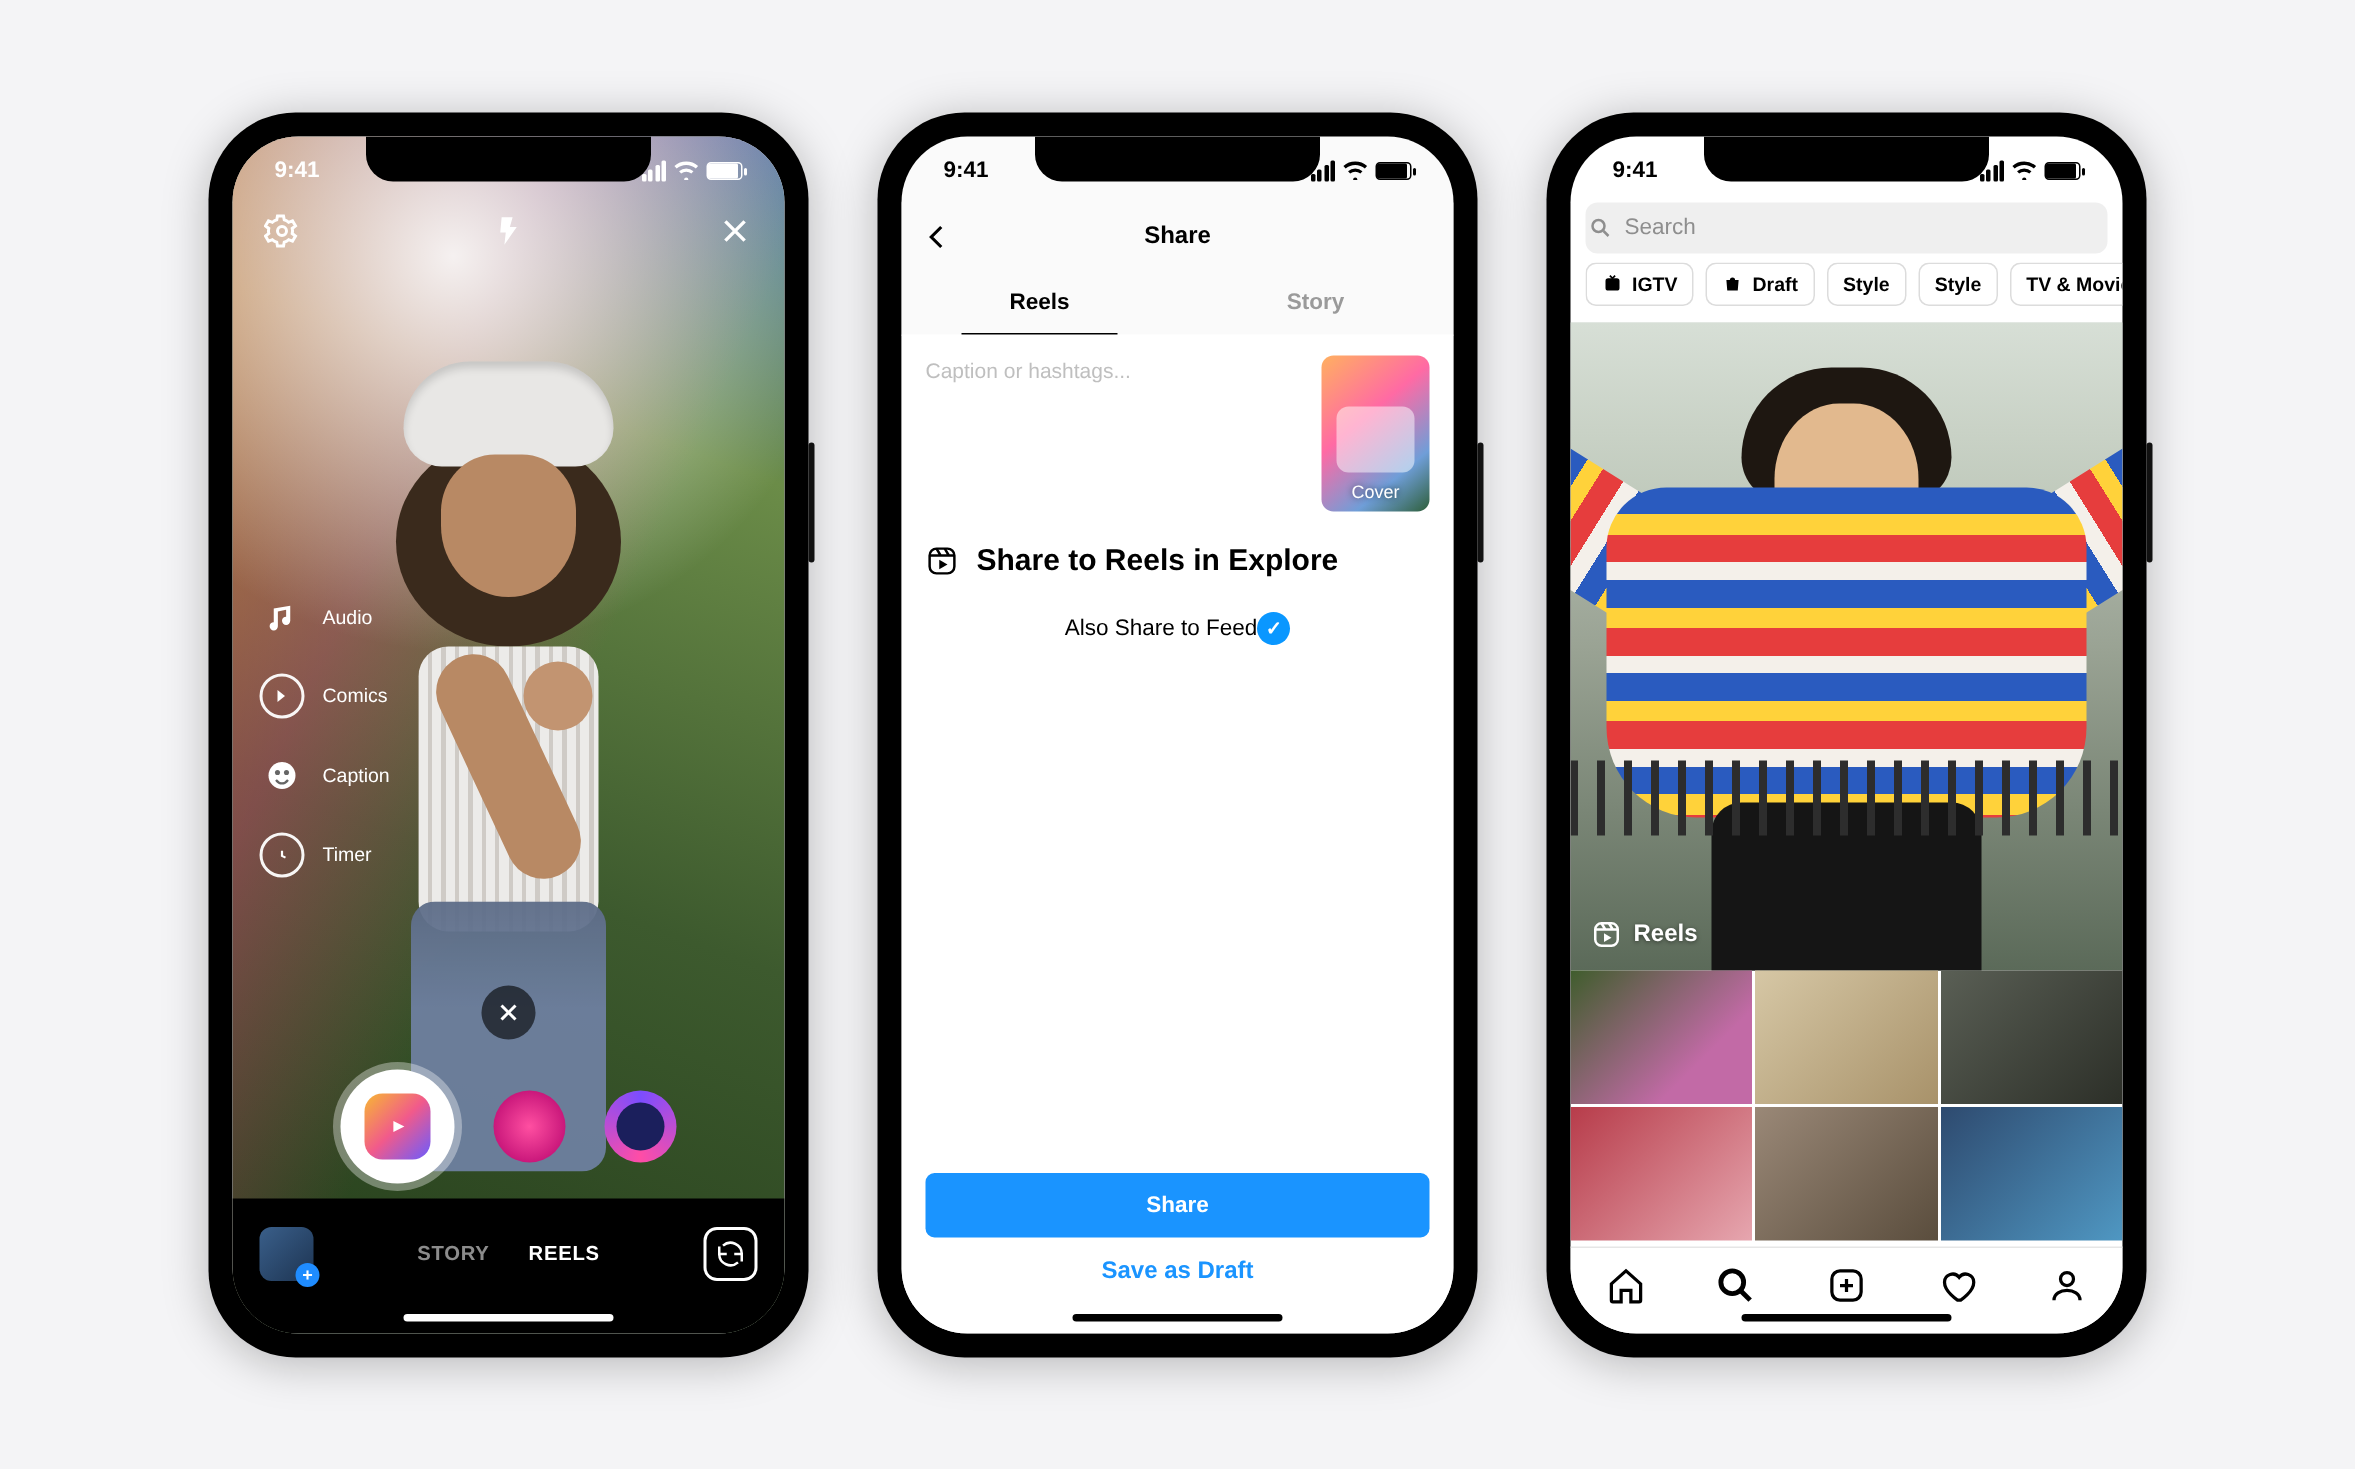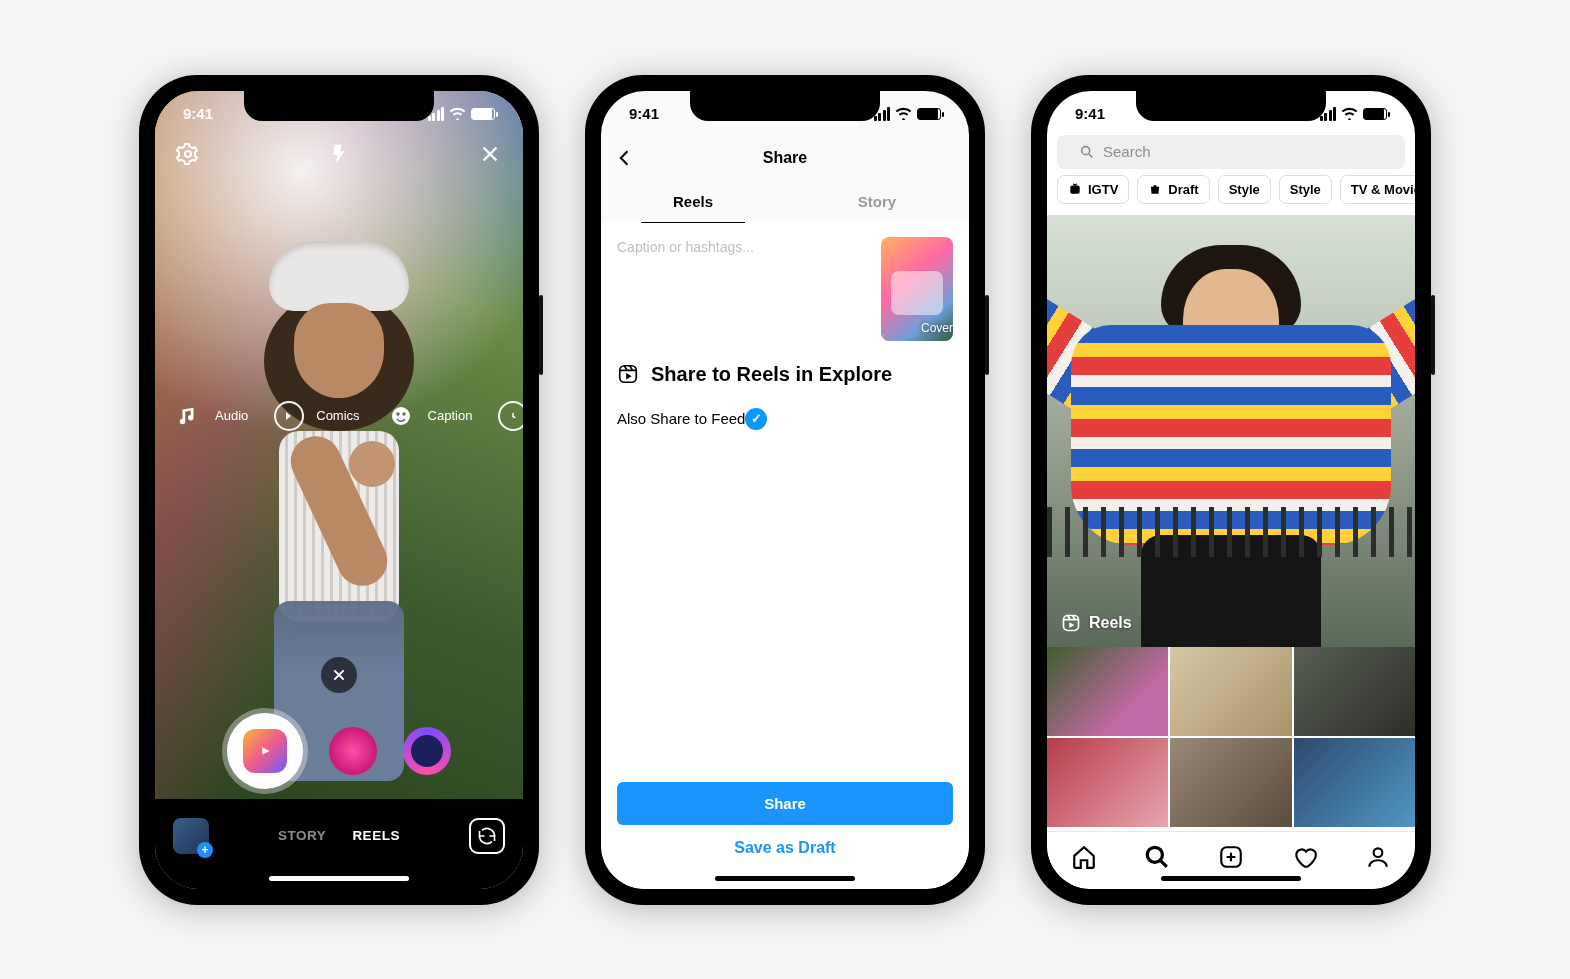--- a/index.html
+++ b/index.html
@@ -67,21 +67,21 @@
       linear-gradient(200deg, #4c7aa8 0%, #6b8c48 25%, #3d5a2e 60%, #243d1a 100%);
   }
   .p1-top {
     position:absolute; top:48px; left:0; right:0;
     display:flex; justify-content:space-between; padding: 0 18px;
     color:#fff; z-index:20;
   }
   .icon-btn { width:30px; height:30px; display:flex; align-items:center; justify-content:center; cursor:pointer; }
   .p1-tools {
     position:absolute; left:18px; top:310px; z-index:20;
-    display:flex; gap:26px; color:#fff; font-size:13px; font-weight:500;
+    display:flex; flex-direction:column; gap:26px; color:#fff; font-size:13px; font-weight:500;
   }
   .tool-row { display:flex; align-items:center; gap:12px; }
   .tool-circle { width:30px; height:30px; border:2px solid rgba(255,255,255,.95); border-radius:50%;
     display:flex; align-items:center; justify-content:center; font-size:14px; font-weight:700;}
   .tool-plain { width:30px; display:flex; align-items:center; justify-content:center; }
   
   .person {
     position:absolute; left:50%; top:150px; transform:translateX(-50%);
     width:220px; height:500px; z-index:10;
   }
@@ -154,39 +154,39 @@
     color:#9a9a9a; position:relative;}
   .p2-tab.active{ color:#000;}
   .p2-tab.active::after{ content:""; position:absolute; bottom:0; left:22%; right:22%; height:1.5px; background:#000;}
   .p2-body{ position:absolute; top:132px; bottom:0; left:0; right:0; background:#fff; padding:14px 16px;}
   .p2-caption-row{ display:flex; gap:14px; }
   .p2-caption{ flex:1; color:#bfbfbf; font-size:14px; padding-top:2px;}
   .p2-thumb{ width:72px; height:104px; border-radius:8px; overflow:hidden; position:relative;
     background:linear-gradient(140deg,#ffb060,#ff6aa4 40%,#6f9ed8 75%,#2e5f3a);}
   .p2-thumb .mini{ position:absolute; inset:auto 10px 26px 10px; height:44px;
     background:rgba(255,255,255,.5); border-radius:8px;}
-  .p2-thumb .cov{ position:absolute; bottom:6px; left:0; right:0; text-align:right;
+  .p2-thumb .cov{ position:absolute; bottom:6px; left:0; right:0; text-align:center;
     color:#fff; font-size:12px; font-weight:500; text-shadow:0 0 4px rgba(0,0,0,.6);}
   .p2-section{ margin-top:22px; }
   .p2-row{ display:flex; align-items:center; gap:12px; font-size:20px; font-weight:600;}
   .p2-desc{ margin-top:10px; color:#9d9d9d; font-size:13px; line-height:1.45;}
-  .p2-feed{ margin-top:22px; display:flex; align-items:center; justify-content:flex-start;
+  .p2-feed{ margin-top:22px; display:flex; align-items:center; justify-content:center;
     font-size:15px;}
   .p2-check{ width:22px;height:22px;border-radius:50%;background:#0a97ff;color:#fff;
     display:flex;align-items:center;justify-content:center;font-size:13px;font-weight:700;}
   .p2-actions{ position:absolute; bottom:18px; left:16px; right:16px;}
   .p2-share{ background:#1a94ff; color:#fff; text-align:center; padding:13px 0;
     border-radius:6px; font-weight:600; font-size:15px;}
   .p2-draft{ color:#1a94ff; text-align:center; padding:14px 0; font-weight:600; font-size:16px;}
 
   
   .p3 .screen{ background:#fff; }
   .p3-search{ position:absolute; top:44px; left:10px; right:10px; height:34px;
     background:#efefef; border-radius:8px; display:flex; align-items:center;
-    padding:0 22px; color:#8e8e8e; font-size:15px; gap:8px;}
+    padding:0 2px; color:#8e8e8e; font-size:15px; gap:8px;}
   .p3-chips{ position:absolute; top:84px; left:10px; right:0; display:flex; gap:8px;
     overflow:hidden;}
   .chip{ border:1px solid #dcdcdc; border-radius:7px; padding:6px 10px;
     font-size:13px; font-weight:600; display:flex; align-items:center; gap:6px;
     white-space:nowrap; background:#fff;}
   .p3-hero{ position:absolute; top:124px; left:0; right:0; height:432px; overflow:hidden;
     background:linear-gradient(180deg,#cdd6cd 0%,#9aa394 50%,#5b6a59 100%);}
   
   .hero-fig{ position:absolute; inset:0; }
   .house{ position:absolute; left:0; right:0; top:0; height:150px;

